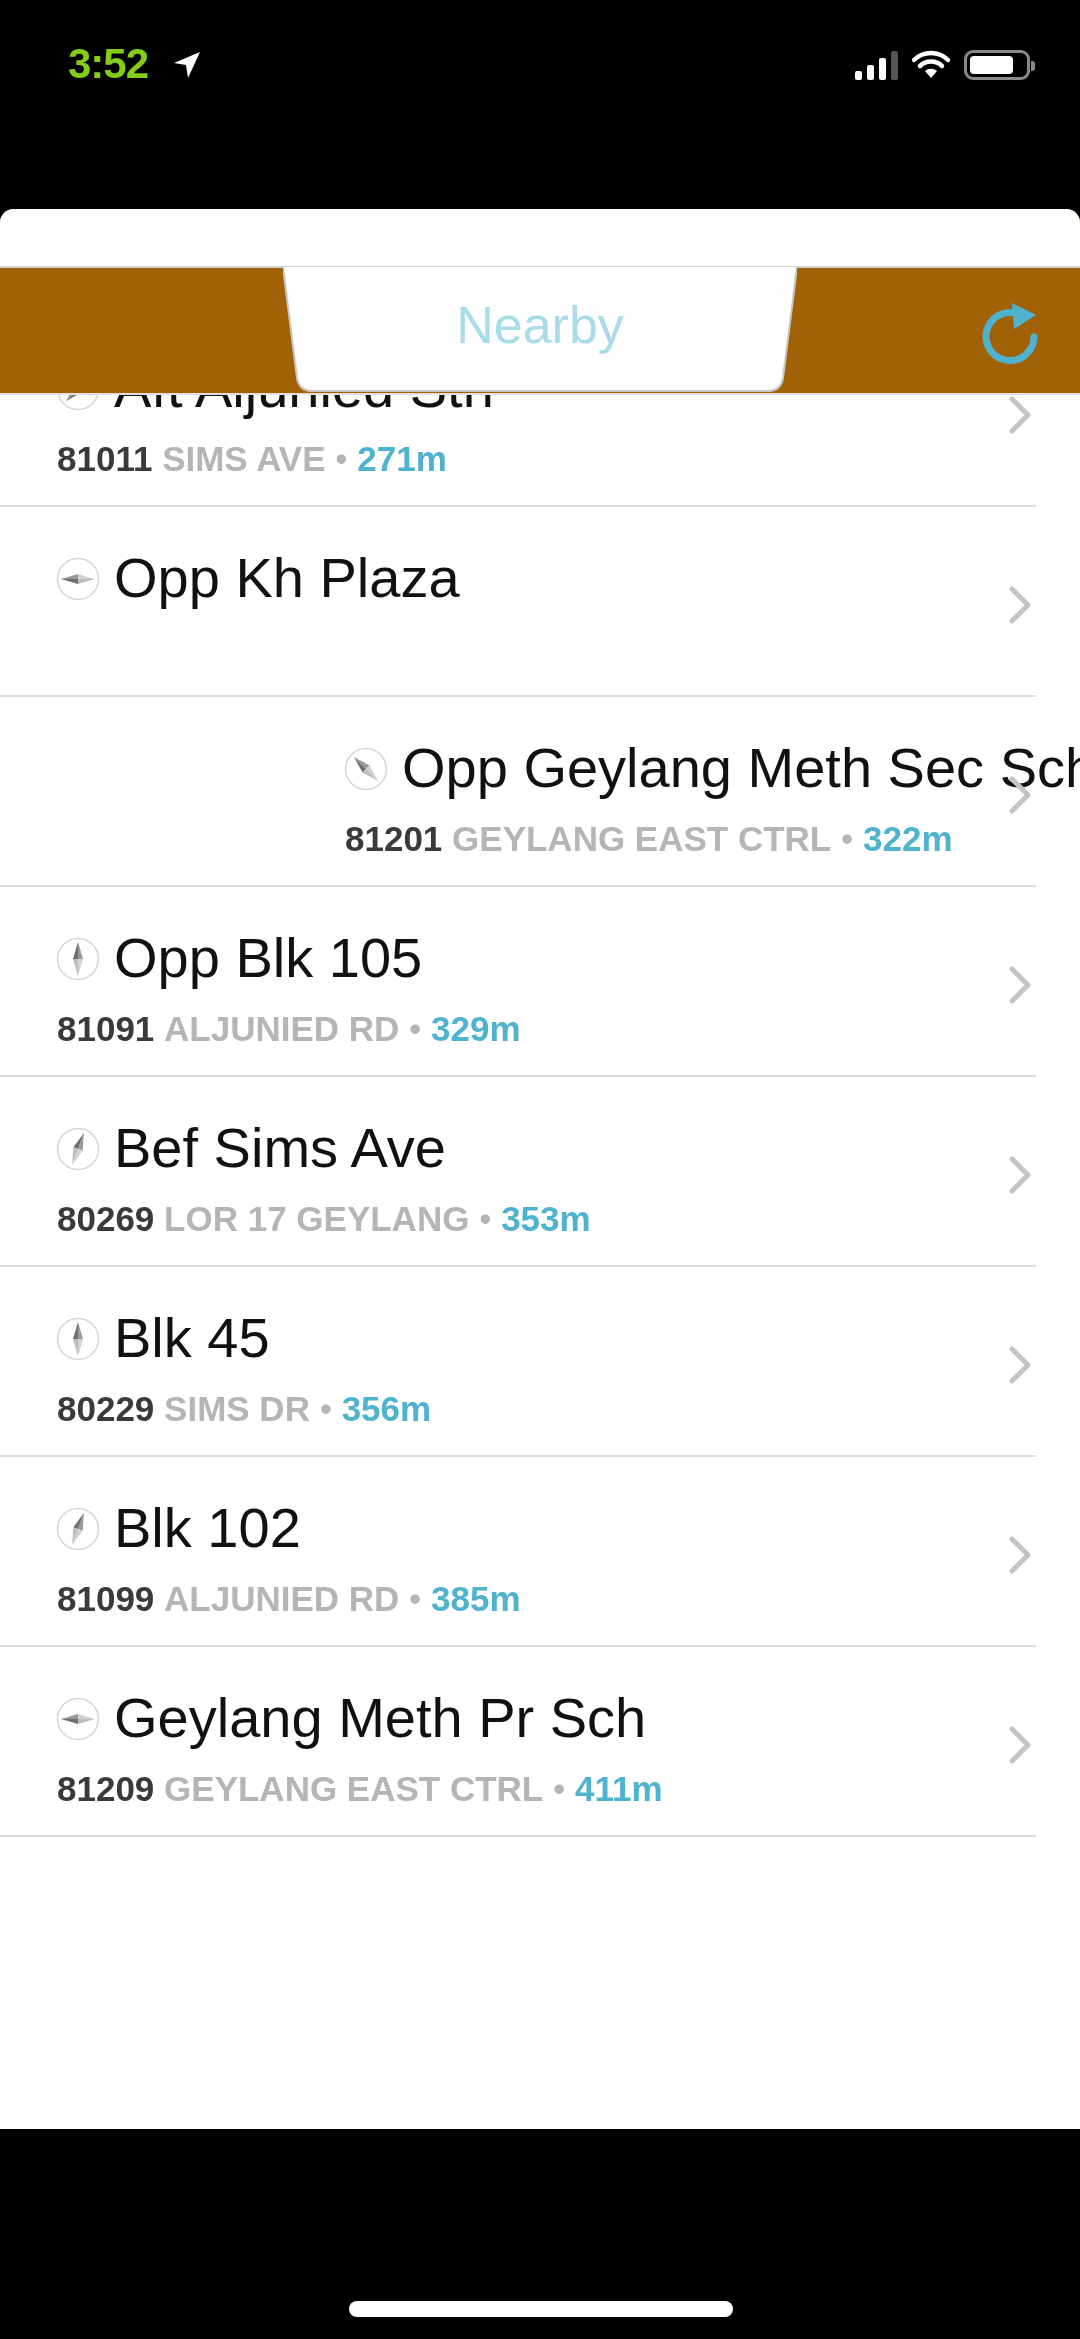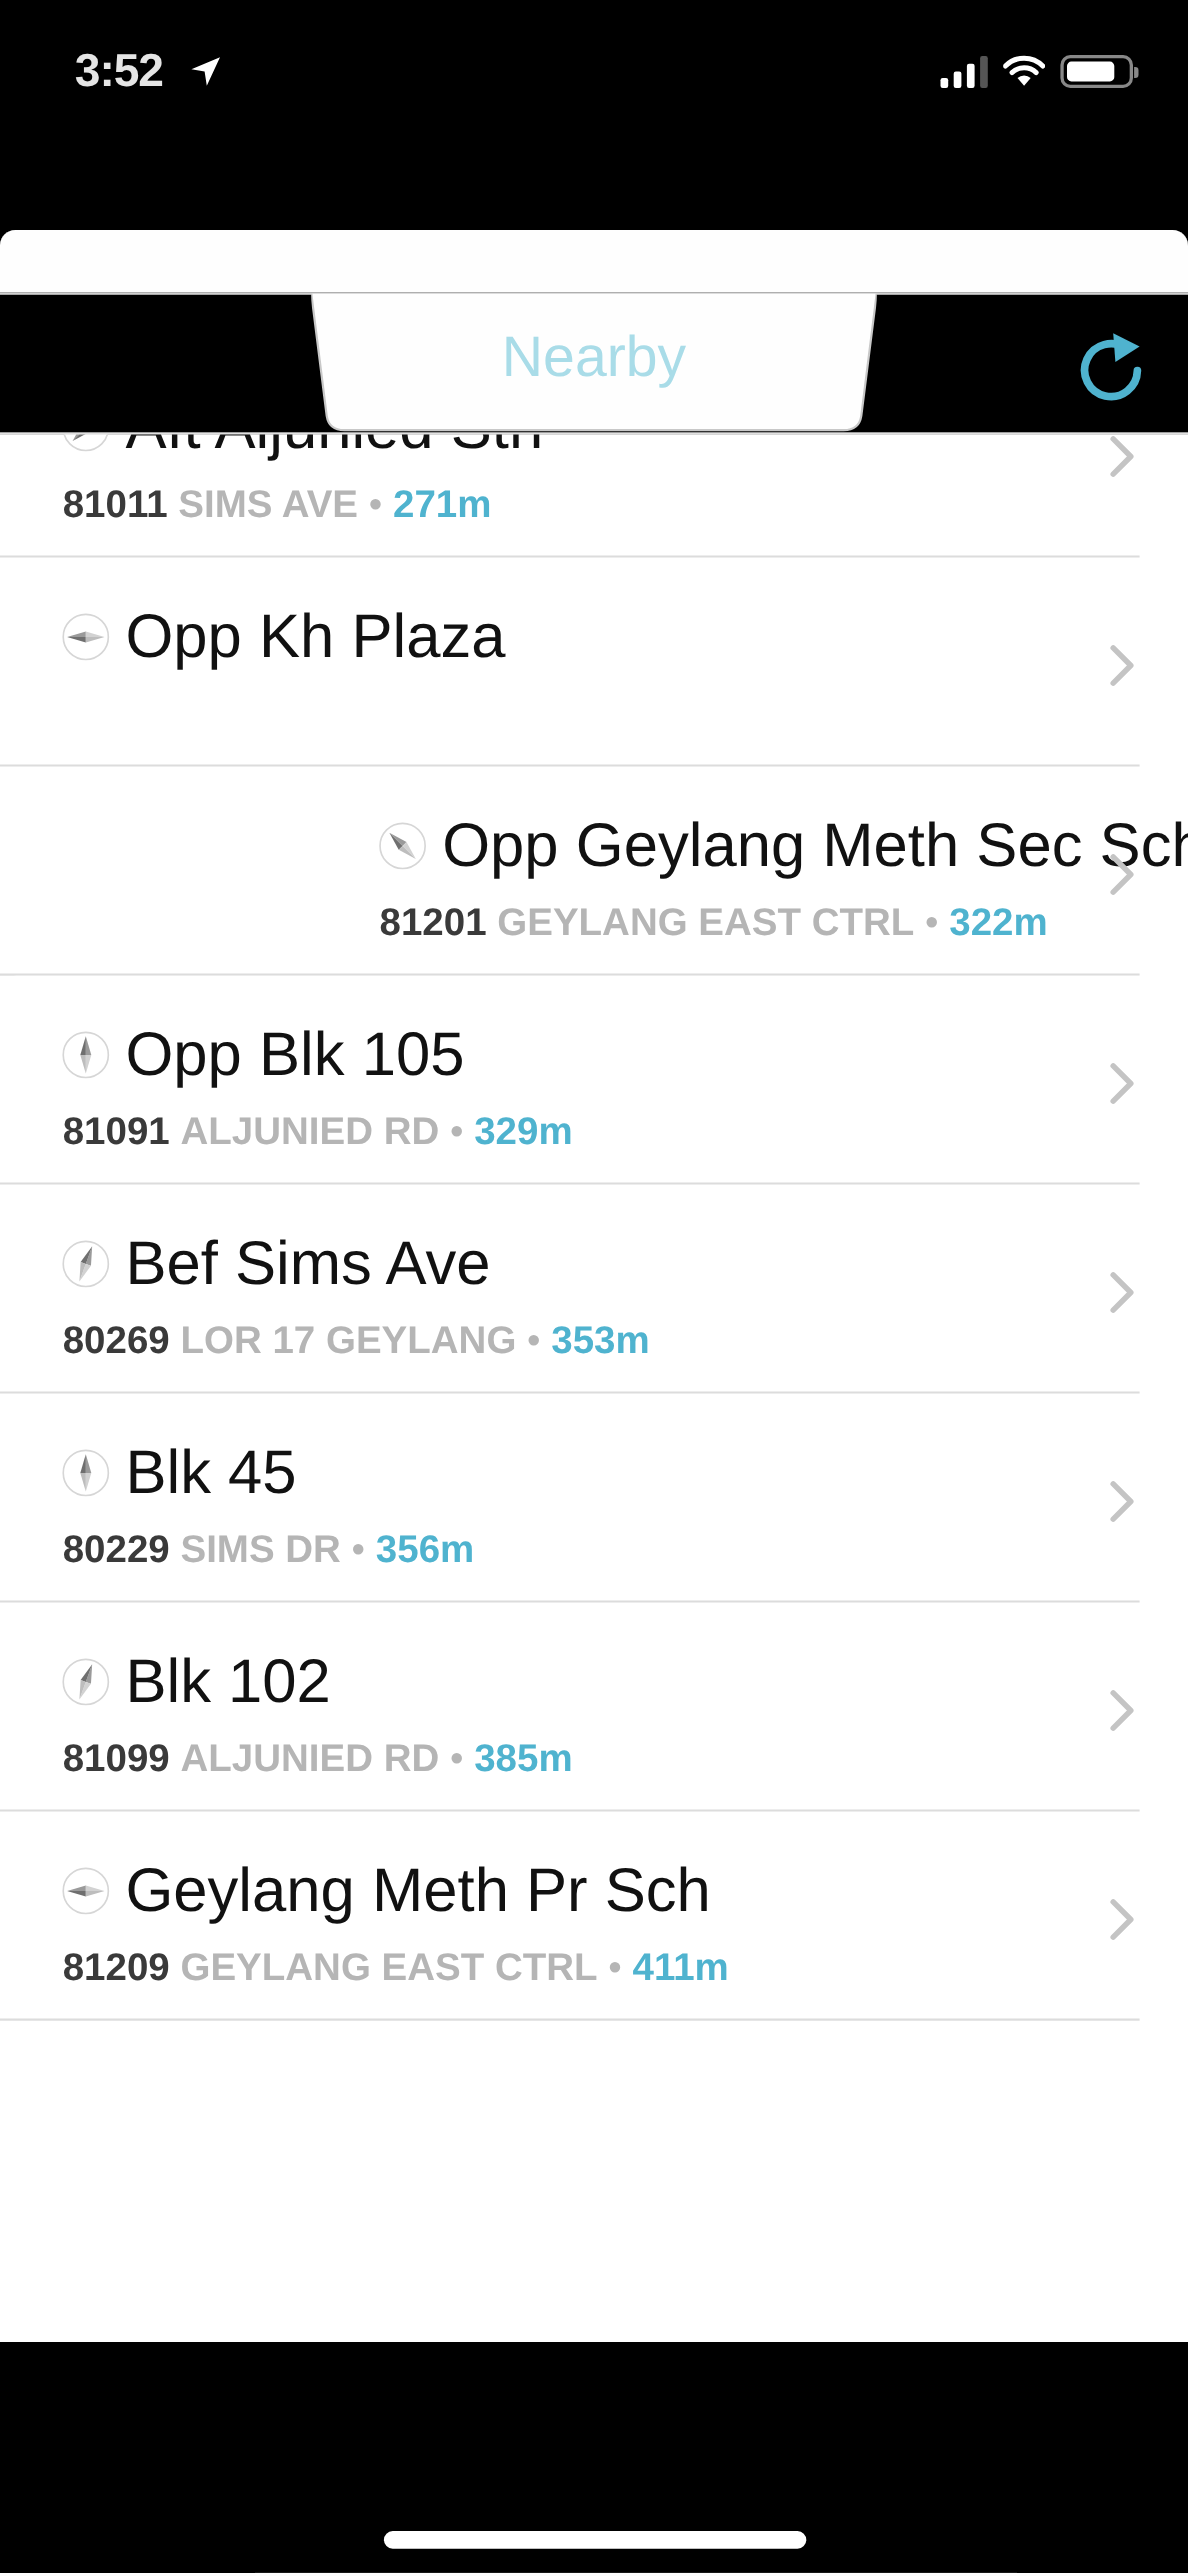--- a/index.html
+++ b/index.html
@@ -1,33 +1,33 @@
 <!DOCTYPE html>
 <html><head>
 <meta charset="utf-8">
 <style>
   html, body { margin:0; padding:0; }
   body {
     width:1080px; height:2339px; background:#000; position:relative; overflow:hidden;
     font-family:"Liberation Sans", sans-serif;
   }
-  .status-bar { position:absolute; left:0; top:0; width:1080px; height:140px; color:#e5e5e5; }
+  .status-bar { position:absolute; left:0; top:0; width:1080px; height:140px; color:#84cc16; }
   .status-time { position:absolute; left:68px; top:40px; font-size:42px; font-weight:bold; letter-spacing:-1px; }
   .loc-arrow { position:absolute; left:172px; top:50px; width:30px; height:30px; }
   .status-right { position:absolute; right:50px; top:50px; display:flex; align-items:center; gap:14px; }
   .signal { display:flex; align-items:flex-end; gap:5px; height:30px; }
   .signal span { width:7px; background:#fff; border-radius:2px; display:block; }
   .signal span.dim { background:#555; }
   .battery { width:66px; height:30px; border:3px solid #888; border-radius:9px; box-sizing:border-box; position:relative; padding:3px; }
   .battery .fill { width:80%; height:100%; background:#fff; border-radius:4px; }
   .battery .nub { position:absolute; right:-8px; top:8px; width:4px; height:10px; background:#888; border-radius:0 3px 3px 0; }
 
   .sheet { position:absolute; left:0; top:209px; width:1080px; height:1920px; background:#fff; border-radius:14px 14px 0 0; overflow:hidden; }
 
-  .header { position:absolute; left:0; top:0; width:1080px; height:186px; background:#000000; }
+  .header { position:absolute; left:0; top:0; width:1080px; height:186px; background:#a16207; }
   .header-top { position:absolute; left:0; top:0; width:1080px; height:57px; background:#fefefe; }
   .header-line { position:absolute; left:0; top:57px; width:1080px; height:2px; background:#d0d0d0; }
   .tab-shape { position:absolute; left:283px; top:57px; width:514px; height:127px; }
   .header-title { position:absolute; left:283px; top:86px; width:514px; text-align:center; font-size:52px; color:#a9dce8; font-weight:300; }
   .refresh-btn { position:absolute; right:34px; top:86px; width:70px; height:70px; }
   .header-bottom-line { position:absolute; left:0; top:184px; width:1080px; height:2px; background:#e0e0e0; }
 
   .list { position:absolute; left:0; top:186px; width:1080px; height:1734px; overflow:hidden; }
   .row { position:absolute; left:0; width:1080px; height:190px; background:#fff; }
   .row .content { position:absolute; left:0; top:0; width:940px; height:190px; }

